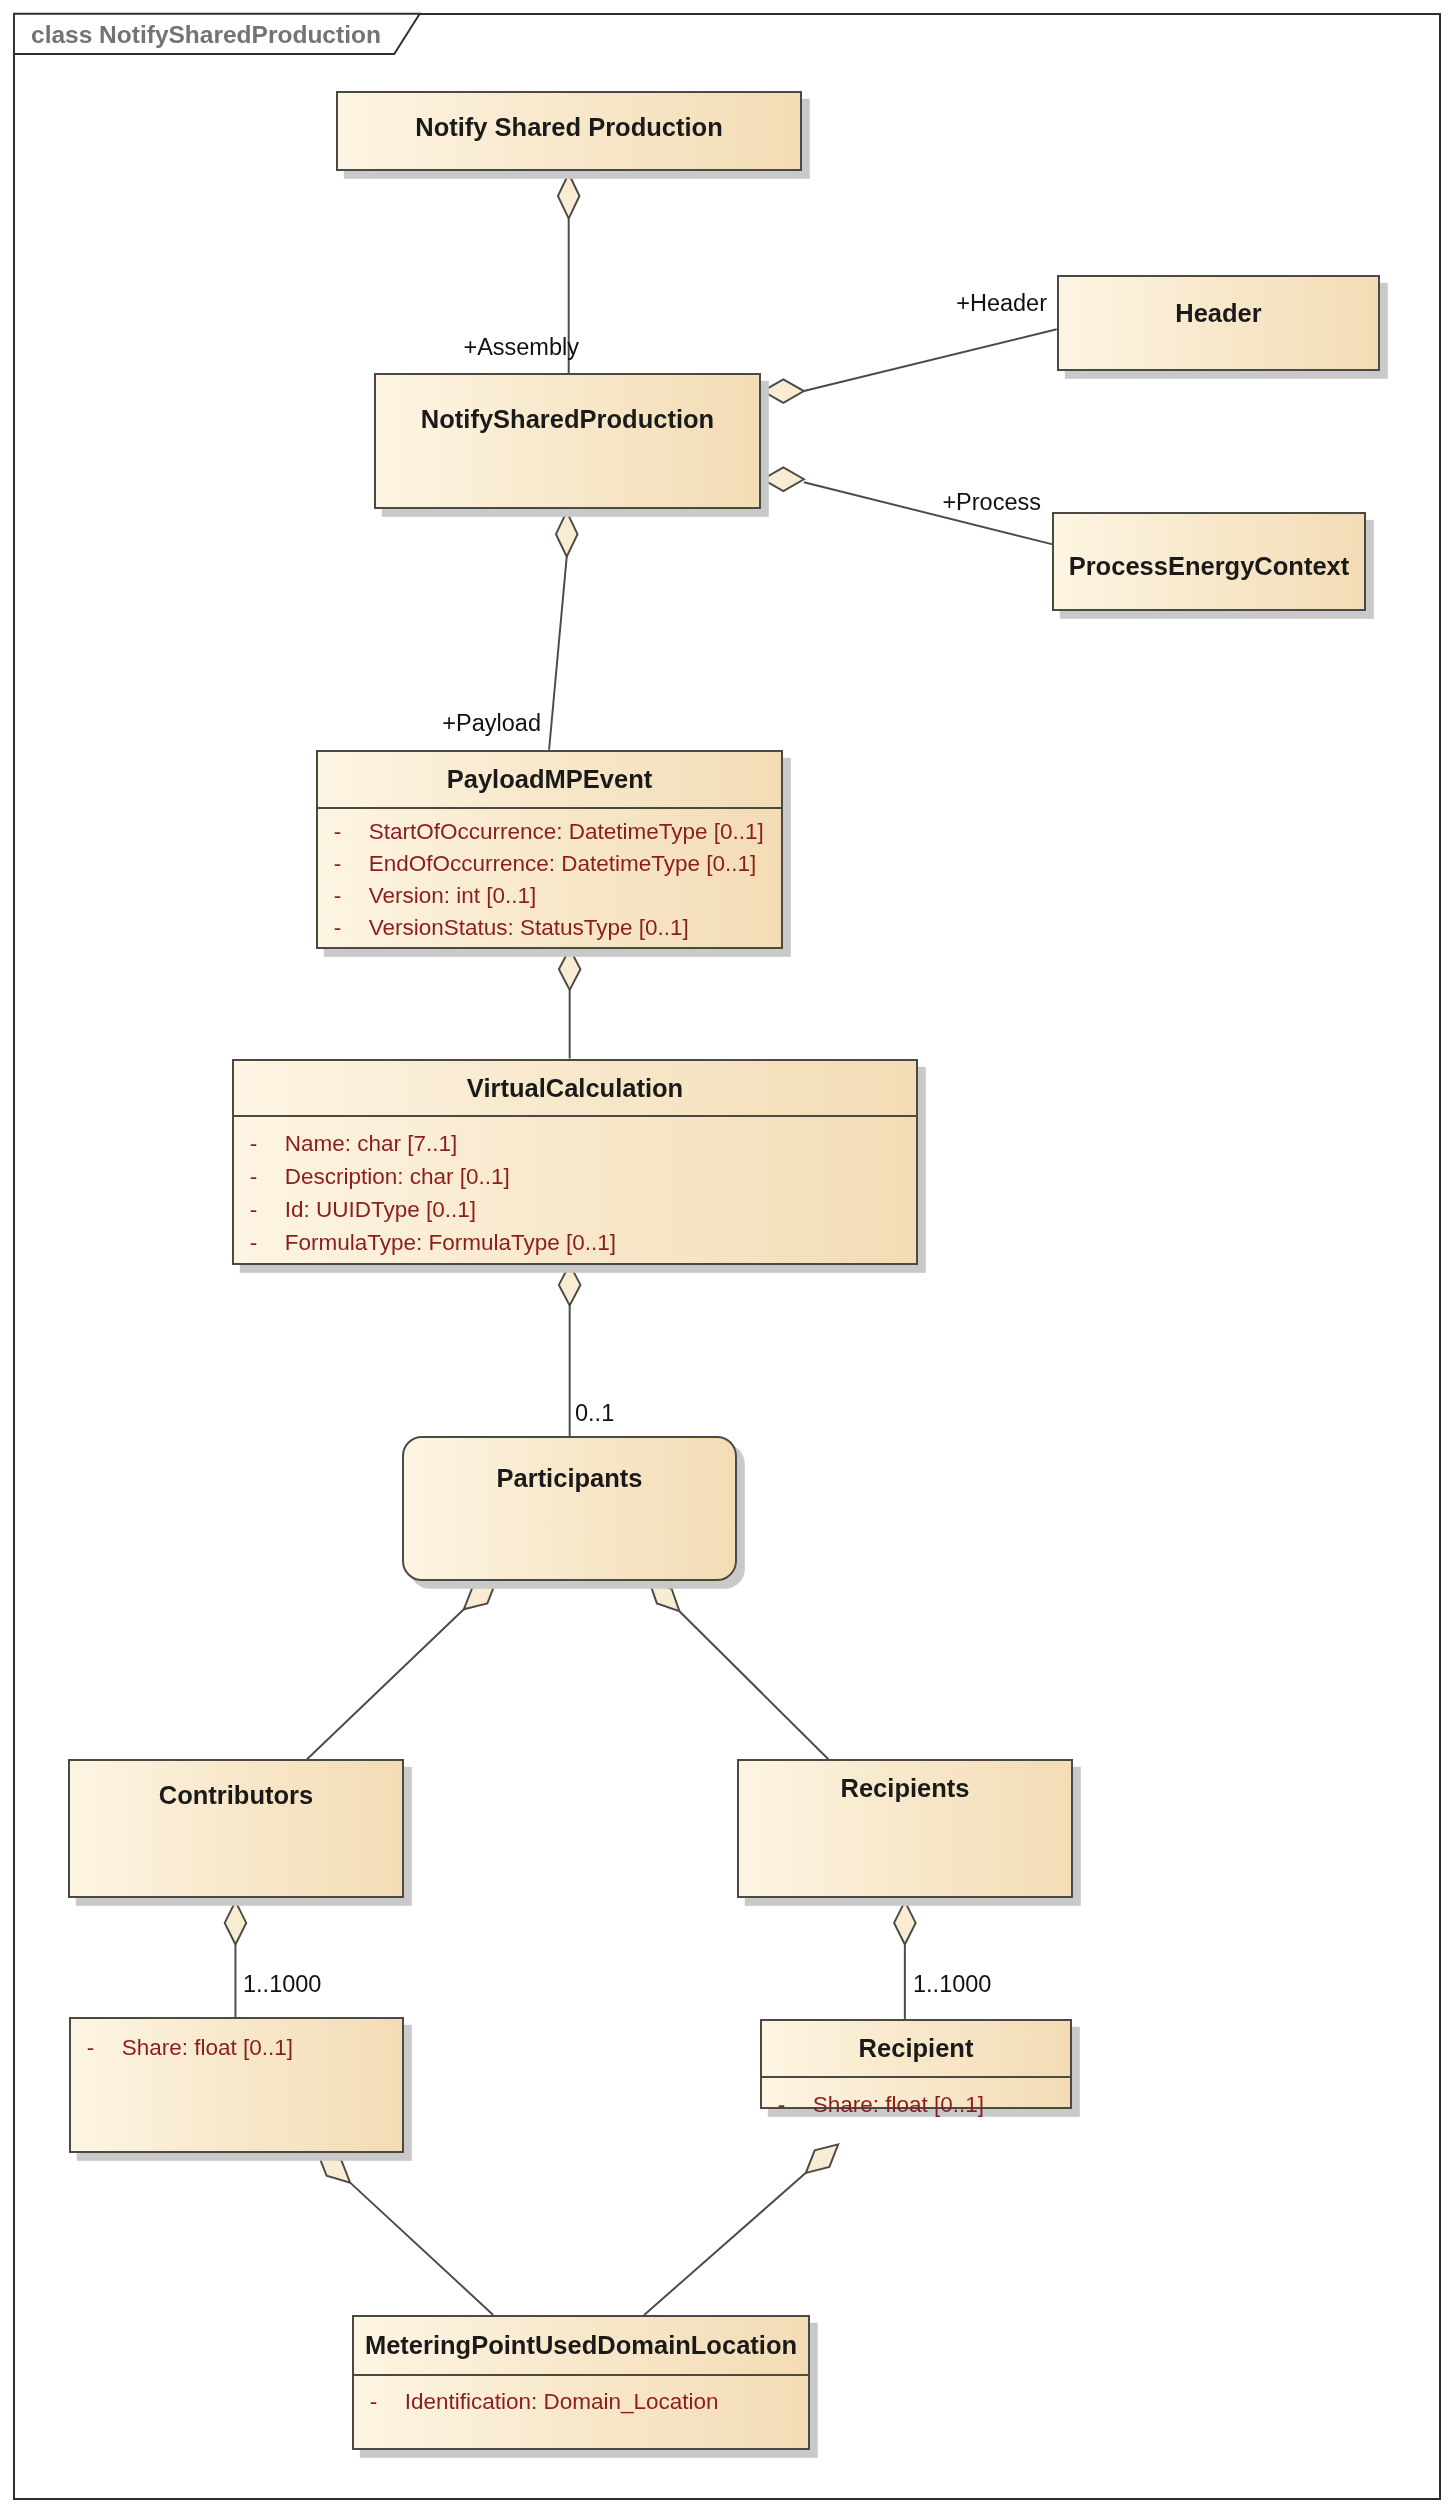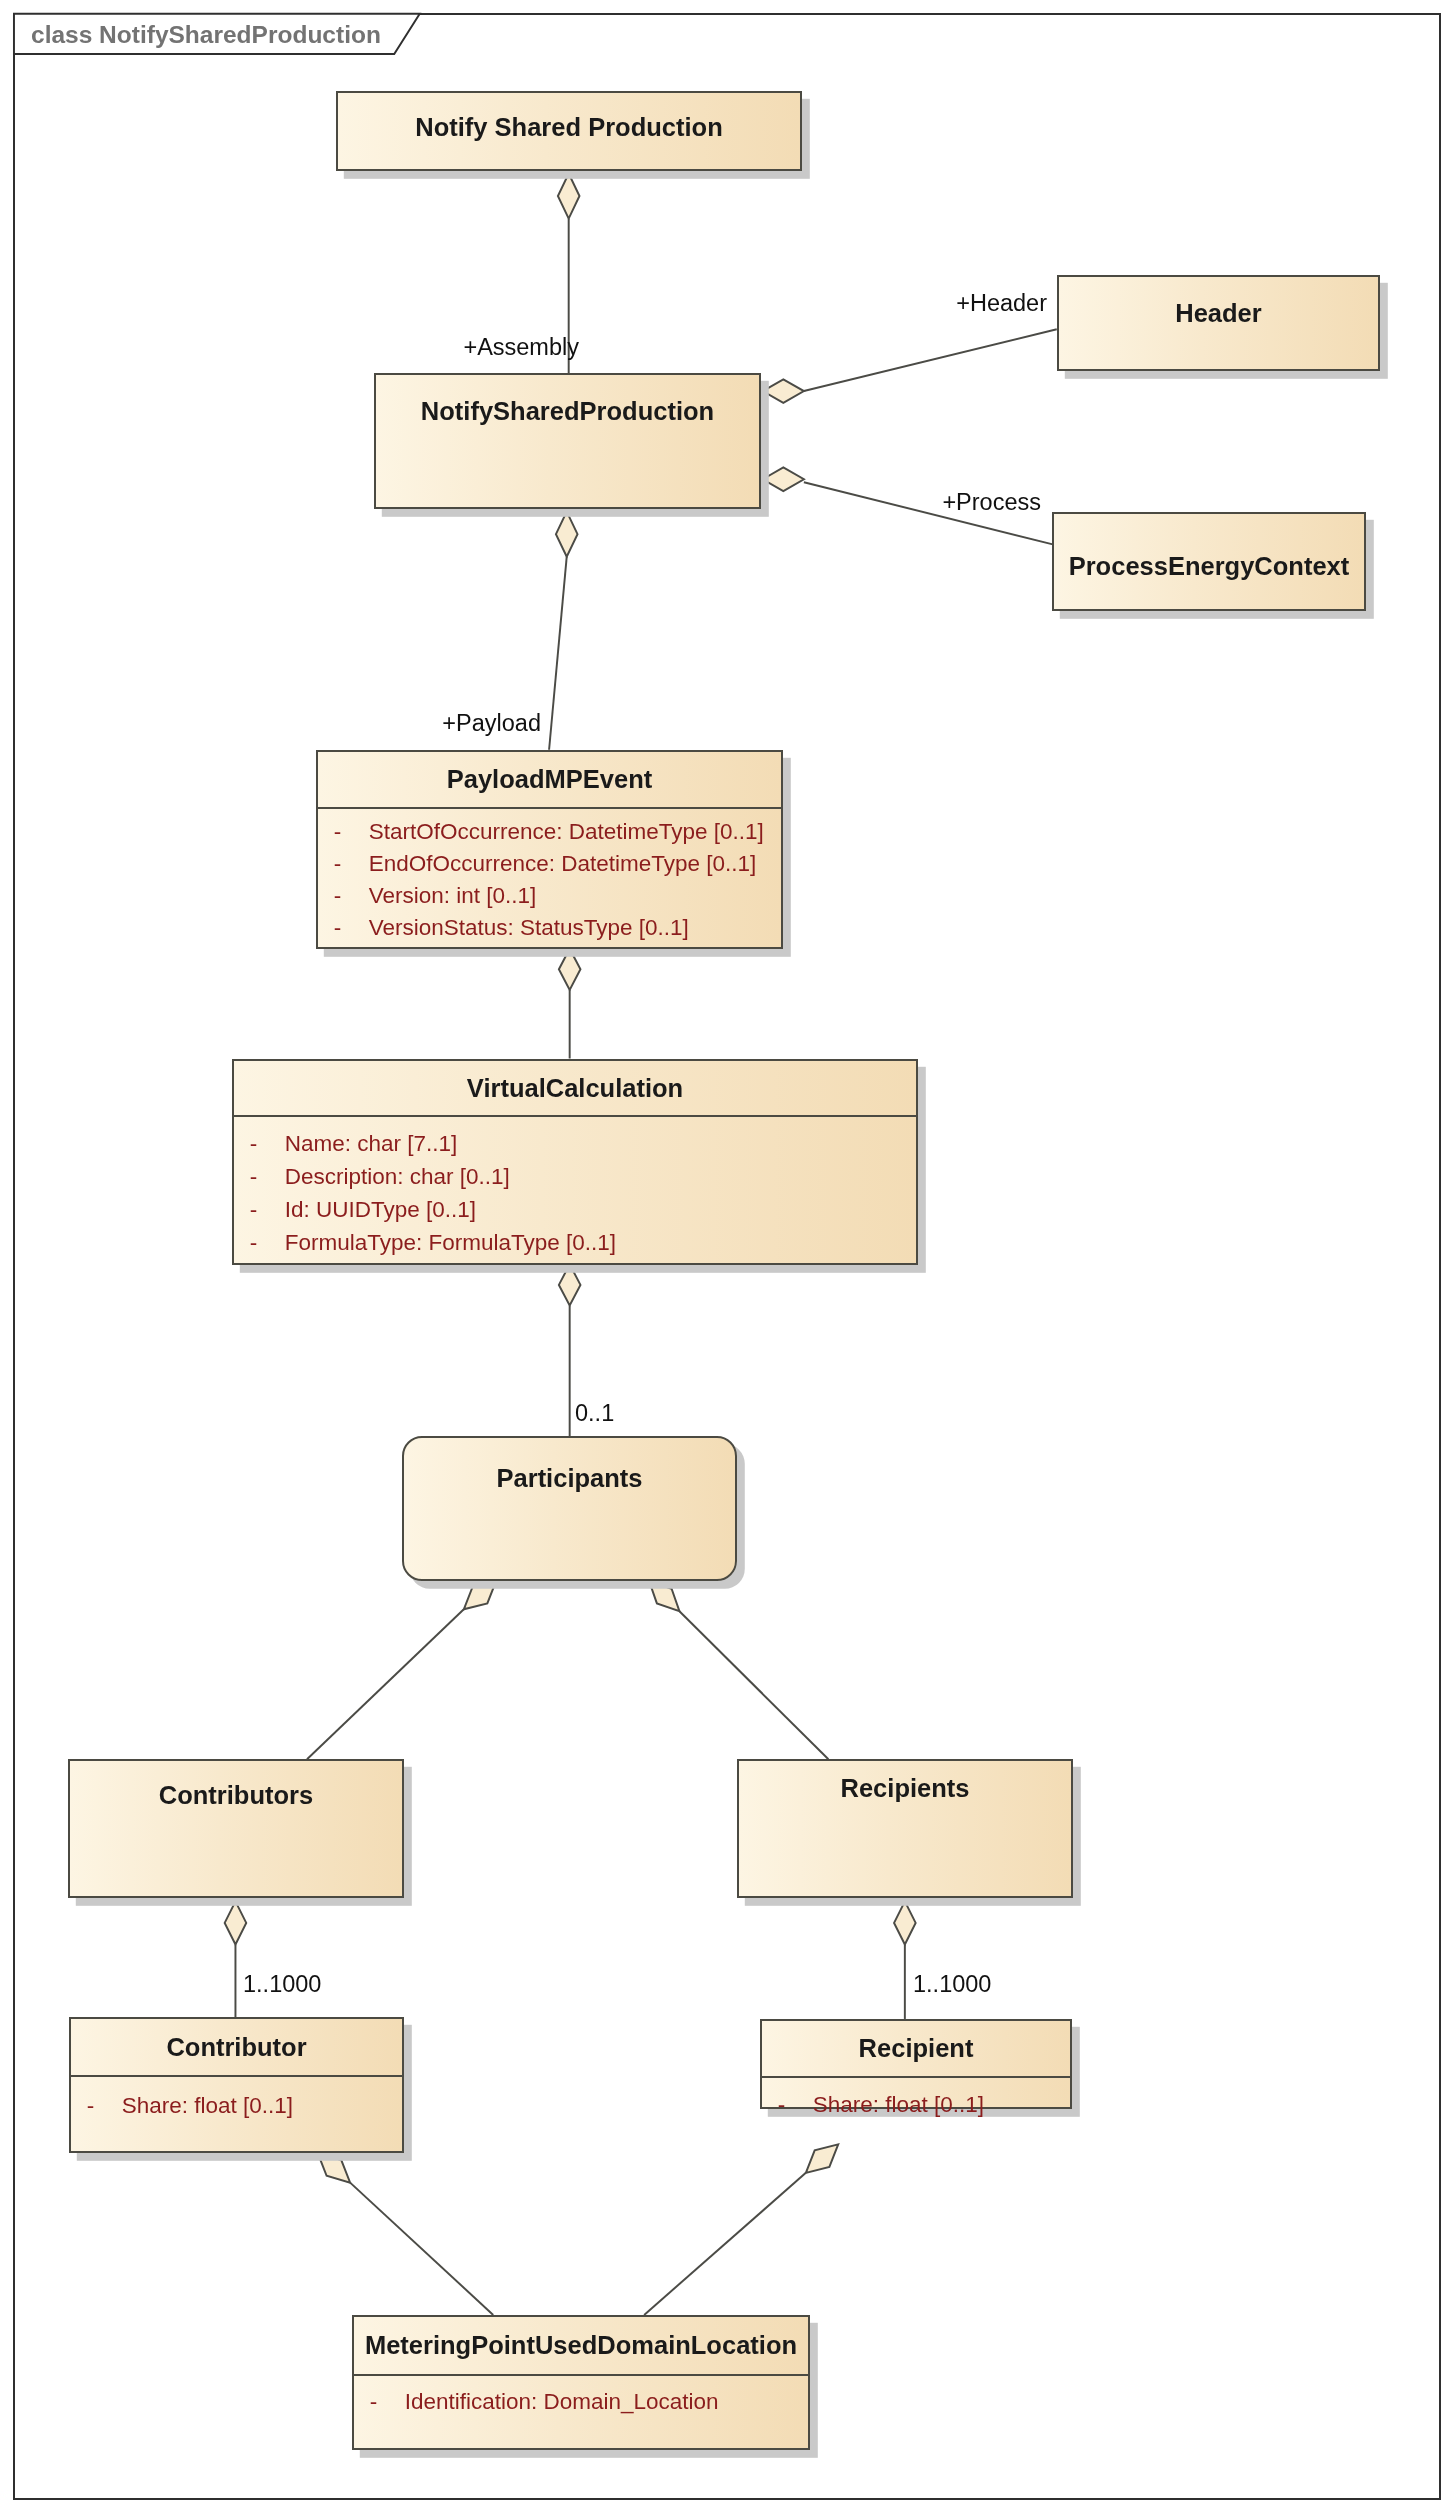--- a/index.html
+++ b/index.html
@@ -59,21 +59,21 @@
   </g>
 </svg>
 
 <div class="tab-label">class NotifySharedProduction</div>
 
 <div class="node" style="left:336px;top:91px;width:466px;height:80px;">
   <div class="node-title" style="padding-top:19.6px;">Notify Shared Production</div>
 </div>
 
 <div class="node" style="left:374px;top:373px;width:387px;height:136px;">
-  <div class="node-title" style="padding-top:21.6px;">NotifySharedProduction</div>
+  <div class="node-title" style="padding-top:21.6px;margin-top:8px;">NotifySharedProduction</div>
 </div>
 
 <div class="node" style="left:1057px;top:275px;width:323px;height:96px;">
   <div class="node-title" style="padding-top:22px;">Header</div>
 </div>
 
 <div class="node" style="left:1052px;top:512px;width:314px;height:99px;">
   <div class="node-title" style="padding-top:38px;">ProcessEnergyContext</div>
 </div>
 
@@ -127,21 +127,20 @@
 
 <div class="node" style="left:68px;top:1759px;width:336px;height:139px;">
   <div class="node-title" style="padding-top:19.6px;">Contributors</div>
 </div>
 
 <div class="node" style="left:737px;top:1759px;width:336px;height:139px;">
   <div class="node-title" style="padding-top:13px;">Recipients</div>
 </div>
 
 <div class="node" style="left:69px;top:2017px;width:335px;height:136px;">
-  <div class="node-title compart" style="height:56px;">Contributor</div>
   <div class="attrs" style="padding-top:12.7px;">
     <div class="attr" style="line-height:31px;">
         <span class="dash">-</span>
         <span>Share: float [0..1]</span>
       </div>
   </div>
 </div>
 
 <div class="node" style="left:760px;top:2019px;width:312px;height:90px;">
   <div class="node-title compart" style="height:55px;">Recipient</div>

